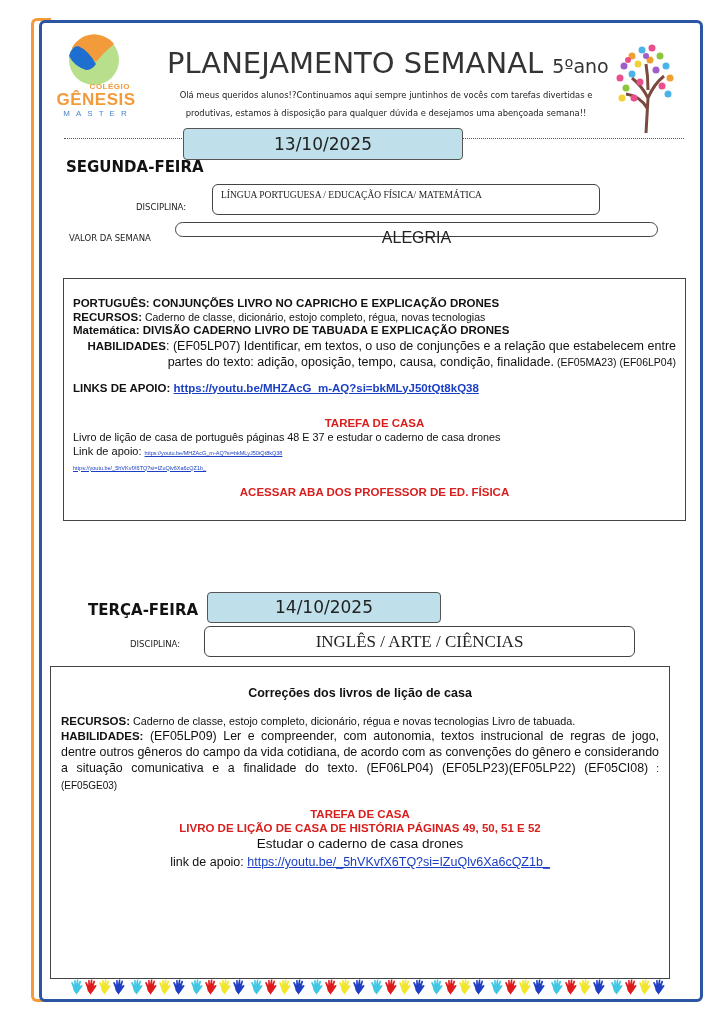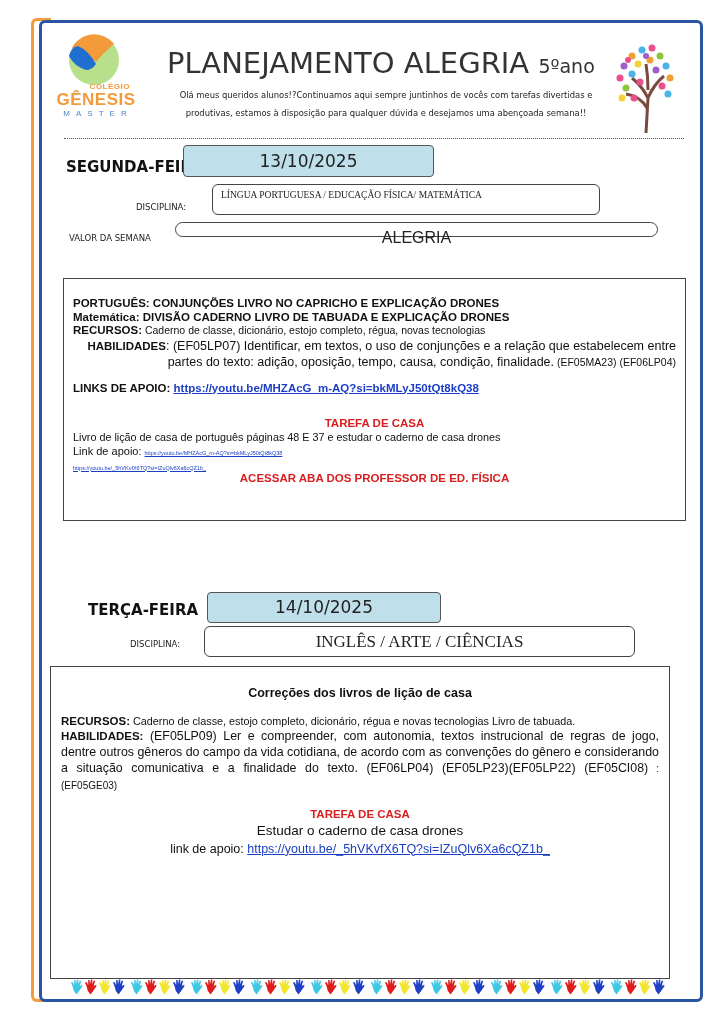--- a/index.html
+++ b/index.html
@@ -60,21 +60,21 @@
     <circle cx="30" cy="26" r="25" fill="#b8e08c"></circle>
     <path d="M8 14 A25 25 0 0 1 50 10 Q40 18 32 28 Q22 18 8 14 Z" fill="#f39a3a"></path>
     <path d="M5 22 Q8 12 14 12 Q24 16 32 30 Q28 36 22 36 Q10 32 5 22 Z" fill="#1f6fd1"></path>
   </svg>
   <div class="logo-text-colegio">COLÉGIO</div>
   <div class="logo-text-genesis">GÊNESIS</div>
   <div class="logo-text-master">MASTER</div>
 </div>
 
 <div class="title">
-  <span>PLANEJAMENTO ALEGRIA</span>
+  <span>PLANEJAMENTO SEMANAL</span>
   <span class="grade">5ºano</span>
 </div>
 <div class="intro">Olá meus queridos alunos!?Continuamos aqui sempre juntinhos de vocês com tarefas divertidas e produtivas, estamos  à disposição para qualquer dúvida e desejamos  uma abençoada semana!!</div>
 
 <svg class="tree" viewBox="0 0 64 96">
   <path d="M34 95 L36 60 Q30 48 20 40 M36 60 Q42 46 52 38 M35 70 Q28 58 14 56 M36 52 Q36 38 34 26" stroke="#7a4a3e" stroke-width="3" fill="none"></path>
   <g>
     <circle cx="20" cy="18" r="3.5" fill="#f0a030"></circle>
       <circle cx="30" cy="12" r="3.5" fill="#4bb3e8"></circle>
     <circle cx="40" cy="10" r="3.5" fill="#e84f8c"></circle>
@@ -94,71 +94,72 @@
     <circle cx="22" cy="60" r="3.5" fill="#e84f8c"></circle>
       <circle cx="56" cy="56" r="3.5" fill="#4bb3e8"></circle>
     <circle cx="34" cy="18" r="3" fill="#a05ec8"></circle>
       <circle cx="16" cy="22" r="3" fill="#e84f8c"></circle>
   </g>
 </svg>
 
 <div class="dotted"></div>
 
 <div class="day-label" style="left:66px;top:158px;">SEGUNDA-FEIRA</div>
-<div class="date-box" style="left:183px;top:145px;width:251px;height:32px;line-height:30px;">13/10/2025</div>
+<div class="date-box" style="left:183px;top:128px;width:280px;height:32px;line-height:30px;">13/10/2025</div>
 
 <div class="field-label" style="left:136px;top:202px;">DISCIPLINA:</div>
 <div class="field-box" style="left:212px;top:184px;width:388px;height:31px;font-size:9.5px;padding:5px 0 0 8px;">LÍNGUA PORTUGUESA / EDUCAÇÃO FÍSICA/ MATEMÁTICA</div>
 
 <div class="field-label" style="left:69px;top:233px;">VALOR DA SEMANA</div>
 <div class="field-box" style="left:175px;top:222px;width:483px;height:15px;font-family:'Liberation Sans',sans-serif;font-size:16px;text-align:center;line-height:30px;border-radius:12px;">ALEGRIA</div>
 
 <div class="content-box" style="left:63px;top:278px;width:623px;height:243px;padding:18px 9px 0 9px;">
   <div class="p b" style="font-size:11.5px;">
     <span>PORTUGUÊS:</span><span>  CONJUNÇÕES  LIVRO NO CAPRICHO  E EXPLICAÇÃO  DRONES</span>
   </div>
+  <div class="p" style="font-size:10.5px;">
+    <span class="b" style="font-size:11.5px;">RECURSOS:</span><span> Caderno de classe, dicionário, estojo completo, régua, novas tecnologias</span>
+  </div>
   <div class="p b" style="font-size:11.5px;">
     <span>Matemática:</span><span> DIVISÃO CADERNO   LIVRO DE TABUADA    E EXPLICAÇÃO  DRONES</span>
-  </div>
-  <div class="p" style="font-size:10.5px;">
-    <span class="b" style="font-size:11.5px;">RECURSOS:</span><span> Caderno de classe, dicionário, estojo completo, régua, novas tecnologias</span>
   </div>
   <div class="p" style="font-size:12.5px;line-height:16px;text-align:right;">
     <span class="b" style="font-size:11.5px;">HABILIDADES</span><span>: (EF05LP07) Identificar, em textos, o uso de conjunções e a relação que estabelecem entre partes do texto: adição, oposição, tempo, causa, condição, finalidade.</span><span style="font-size:10.5px;"> (EF05MA23) (EF06LP04)</span>
   </div>
   <div class="p b" style="margin-top:12px;font-size:11.5px;">
     <span>LINKS DE APOIO:</span>
     <a class="link">https://youtu.be/MHZAcG_m-AQ?si=bkMLyJ50tQt8kQ38</a>
   </div>
   <div class="p red center" style="margin-top:22px;font-size:11.5px;">TAREFA  DE CASA</div>
   <div class="p" style="font-size:10.8px;">Livro  de  lição  de  casa  de  português  páginas  48 E 37   e  estudar  o  caderno  de  casa  drones</div>
   <div class="p" style="font-size:11px;margin-top:1px;">
     <span>Link de apoio: </span><a class="link" style="font-size:5.5px;">https://youtu.be/MHZAcG_m-AQ?si=bkMLyJ50tQt8kQ38</a>
   </div>
   <div style="line-height:8px;">
     <a class="link" style="font-size:5.5px;">https://youtu.be/_5hVKvfX6TQ?si=IZuQlv6Xa6cQZ1b_</a>
   </div>
-  <div class="p red center" style="font-size:11.5px;">ACESSAR  ABA  DOS  PROFESSOR  DE  ED.  FÍSICA</div>
+  <div class="p red center" style="margin-top:14px;font-size:11.5px;">ACESSAR  ABA  DOS  PROFESSOR  DE  ED.  FÍSICA</div>
 </div>
 
 <div class="day-label" style="left:88px;top:601px;">TERÇA-FEIRA</div>
 <div class="date-box" style="left:207px;top:592px;width:234px;height:31px;line-height:29px;">14/10/2025</div>
 
 <div class="field-label" style="left:130px;top:639px;">DISCIPLINA:</div>
 <div class="field-box" style="left:204px;top:626px;width:431px;height:31px;font-size:17px;text-align:center;line-height:30px;">INGLÊS / ARTE / CIÊNCIAS</div>
 
 <div class="content-box" style="left:50px;top:666px;width:620px;height:313px;padding:20px 10px 0 10px;">
   <div class="p b center" style="font-size:12.5px;">Correções dos livros de lição de casa</div>
   <div class="p" style="margin-top:14px;font-size:10.8px;">
     <span class="b" style="font-size:11.5px;">RECURSOS:</span><span> Caderno de classe, estojo completo, dicionário, régua e novas tecnologias Livro de tabuada.</span>
   </div>
   <div class="p" style="font-size:12.4px;line-height:16px;text-align:justify;">
     <span class="b" style="font-size:11.5px;">HABILIDADES:</span><span> (EF05LP09) Ler e compreender, com autonomia, textos instrucional de regras de jogo, dentre outros gêneros do campo da vida cotidiana, de acordo com as convenções do gênero e considerando a situação comunicativa e a finalidade do texto. (EF06LP04) (EF05LP23)(EF05LP22) (EF05CI08)</span><span style="font-size:10px;"> : (EF05GE03)</span>
   </div>
   <div class="p red center" style="margin-top:14px;font-size:11.5px;">TAREFA  DE CASA</div>
+  <div class="p red center" style="font-size:11.5px;">LIVRO DE LIÇÃO DE CASA DE HISTÓRIA PÁGINAS 49, 50, 51 E 52</div>
   <div class="p center" style="font-size:13.5px;line-height:18px;">Estudar o caderno de casa drones</div>
   <div class="p center" style="font-size:12.5px;line-height:18px;">
     <span>link de apoio: </span><a class="link">https://youtu.be/_5hVKvfX6TQ?si=IZuQlv6Xa6cQZ1b_</a>
   </div>
 </div>
 
 <div class="hands" id="hands">
     <svg viewBox="0 0 14 18" class="hand">
       <path d="M3 9 L1 4 L3 4 L4.5 7 L4.5 1.5 L6 1.5 L6.5 6 L7.5 1 L9 1 L8.8 6 L10.5 2 L12 2.5 L10.5 8 L13 6.5 L13.5 8 L10 13 L7 17 L4 13 Z" fill="#3fc8e4"></path>
     </svg>

